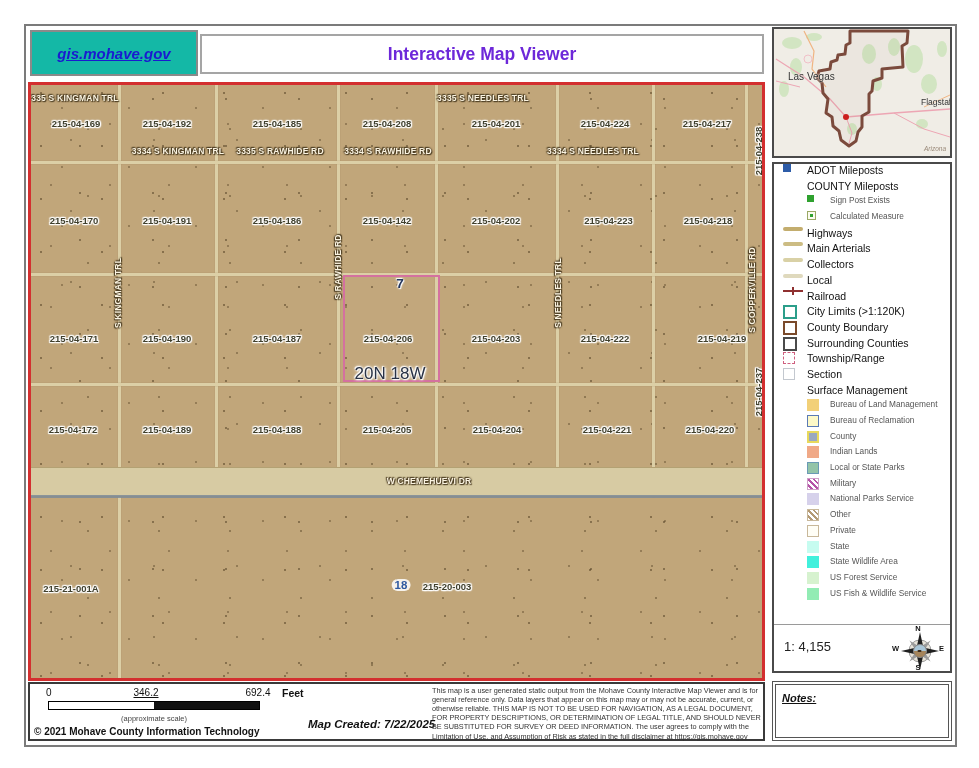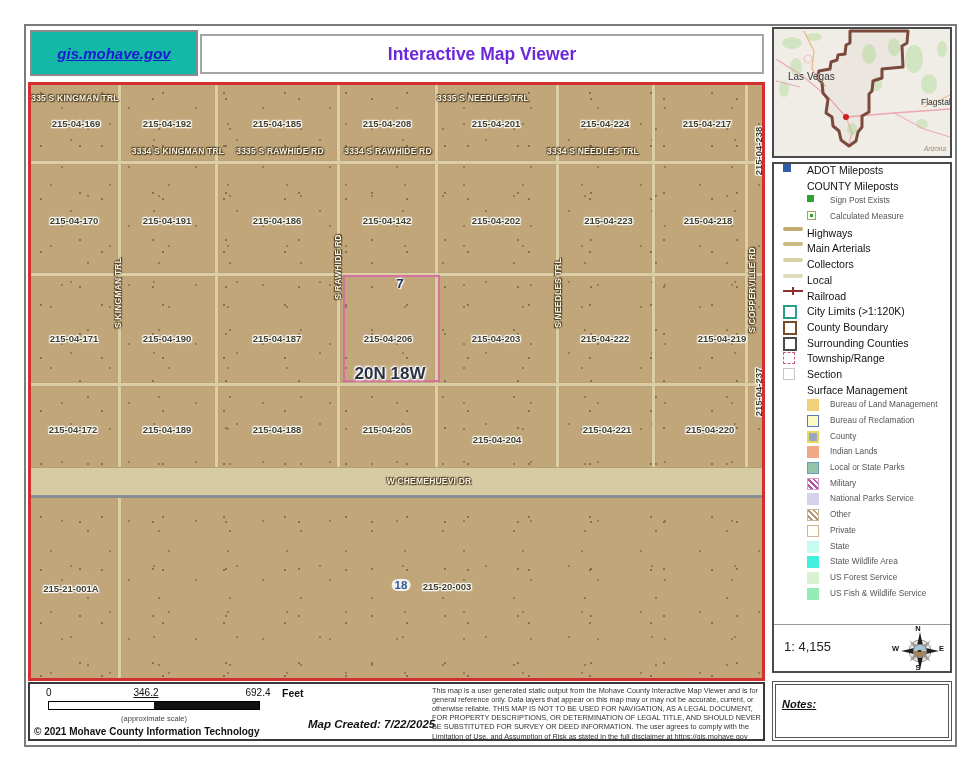--- a/index.html
+++ b/index.html
@@ -36,21 +36,21 @@
   .township-box{position:absolute;left:312px;top:190px;width:93px;height:103px;
     border:2px solid #d4719f;z-index:3;background:rgba(255,255,255,0.02);}
   #map-labels .mlbl{position:absolute;transform:translate(-50%,-50%);white-space:nowrap;z-index:5;}
   #map-labels .v{transform:translate(-50%,-50%) rotate(-90deg);}
   #map-labels .p{color:#3f3f2c;font-weight:bold;font-size:9.5px;
     text-shadow:0 0 2px #fff,0 0 2px #fff,0 0 3px #fff,1px 1px 1px #fff,-1px -1px 1px #fff,1px -1px 1px #fff,-1px 1px 1px #fff;}
   #map-labels .s{color:#fbf4e2;font-weight:bold;font-size:8.5px;letter-spacing:.2px;
     text-shadow:0 0 2px #4a3c22,0 0 2px #4a3c22,1px 1px 1px #4a3c22,-1px -1px 1px #4a3c22;}
   #map-labels .sec7{color:#23365e;font-weight:bold;font-size:13.5px;
     text-shadow:0 0 2px #fff,0 0 3px #fff,1px 1px 1px #fff,-1px -1px 1px #fff;}
-  #map-labels .twp{color:#2a3346;font-weight:bold;font-size:17px;
+  #map-labels .twp{color:#2a3346;font-weight:normal;font-size:17px;
     text-shadow:0 0 2px #fff,0 0 3px #fff,0 0 4px #fff,1px 1px 1px #fff,-1px -1px 1px #fff;}
   #map-labels .secnum{color:#2f5aa0;font-weight:bold;font-size:11.5px;background:rgba(255,255,255,.85);
     border-radius:8px;padding:0 3px;}
 
   
   .overview{position:absolute;left:772px;top:27px;width:180px;height:131px;box-sizing:border-box;
     border:2px solid #4a4a4a;background:#f0ede6;overflow:hidden;}
   .ov-label{position:absolute;white-space:nowrap;color:#333;font-size:10px;
     text-shadow:0 0 2px #f0ede6,0 0 2px #f0ede6;}
   .ov-label.small{font-size:8.5px;}
@@ -79,21 +79,21 @@
   .compass{position:absolute;right:6px;top:1px;width:52px;height:44px;}
   .compass svg{position:absolute;left:8px;top:5px;}
   .cletter{position:absolute;font-size:7.5px;font-weight:bold;color:#111;}
   .cl-n{left:50%;top:-2px;transform:translateX(-50%);}
   .cl-s{left:50%;bottom:-2px;transform:translateX(-50%);}
   .cl-e{right:0;top:50%;transform:translateY(-50%);}
   .cl-w{left:0;top:50%;transform:translateY(-50%);}
 
   .notes-box{position:absolute;left:772px;top:681px;width:180px;height:60px;box-sizing:border-box;
     border:1px solid #555;background:#fff;padding:2px;}
-  .notes-inner{width:100%;height:100%;box-sizing:border-box;border:1px solid #555;padding:9px 6px;}
+  .notes-inner{width:100%;height:100%;box-sizing:border-box;border:1px solid #555;padding:3px 6px;}
   .notes-inner span{font-size:11px;font-weight:bold;font-style:italic;text-decoration:underline;color:#111;}
 
   
   .footer-box{position:absolute;left:28px;top:682px;width:737px;height:59px;box-sizing:border-box;
     border:2px solid #3a3a3a;background:#fff;}
   .ftick{position:absolute;font-size:10px;color:#111;top:3px;}
   .f0{left:16px;}
   .f1{left:116px;transform:translateX(-50%);text-decoration:underline;}
   .f2{left:228px;transform:translateX(-50%);}
   .funit{position:absolute;left:252px;top:3px;font-size:10.5px;color:#111;font-weight:bold;}
@@ -162,21 +162,21 @@
         <span class="mlbl p" style="left: 136px; top: 253px;">215-04-190</span>
         <span class="mlbl p" style="left: 246px; top: 253px;">215-04-187</span>
         <span class="mlbl p" style="left: 357px; top: 253px;">215-04-206</span>
         <span class="mlbl p" style="left: 465px; top: 253px;">215-04-203</span>
         <span class="mlbl p" style="left: 574px; top: 253px;">215-04-222</span>
         <span class="mlbl p" style="left: 677px; top: 253px; margin-left: 14px;">215-04-219</span>
         <span class="mlbl p" style="left: 42px; top: 344px;">215-04-172</span>
         <span class="mlbl p" style="left: 136px; top: 344px;">215-04-189</span>
         <span class="mlbl p" style="left: 246px; top: 344px;">215-04-188</span>
         <span class="mlbl p" style="left: 356px; top: 344px;">215-04-205</span>
-        <span class="mlbl p" style="left: 466px; top: 354px;">215-04-204</span>
+        <span class="mlbl p" style="left: 466px; top: 344px;">215-04-204</span>
         <span class="mlbl p" style="left: 576px; top: 344px;">215-04-221</span>
         <span class="mlbl p" style="left: 679px; top: 344px;">215-04-220</span>
         <span class="mlbl p v" style="left: 727px; top: 66px;">215-04-238</span>
         <span class="mlbl p v" style="left: 727px; top: 307px;">215-04-237</span>
         <span class="mlbl p" style="left: 40px; top: 503px;">215-21-001A</span>
         <span class="mlbl secnum" style="left: 370px; top: 500px;">18</span>
         <span class="mlbl p" style="left: 416px; top: 501px;">215-20-003</span>
         <span class="mlbl sec7" style="left: 369px; top: 198px;">7</span>
         <span class="mlbl twp" style="left: 359px; top: 289px;">20N 18W</span>
       </div>

